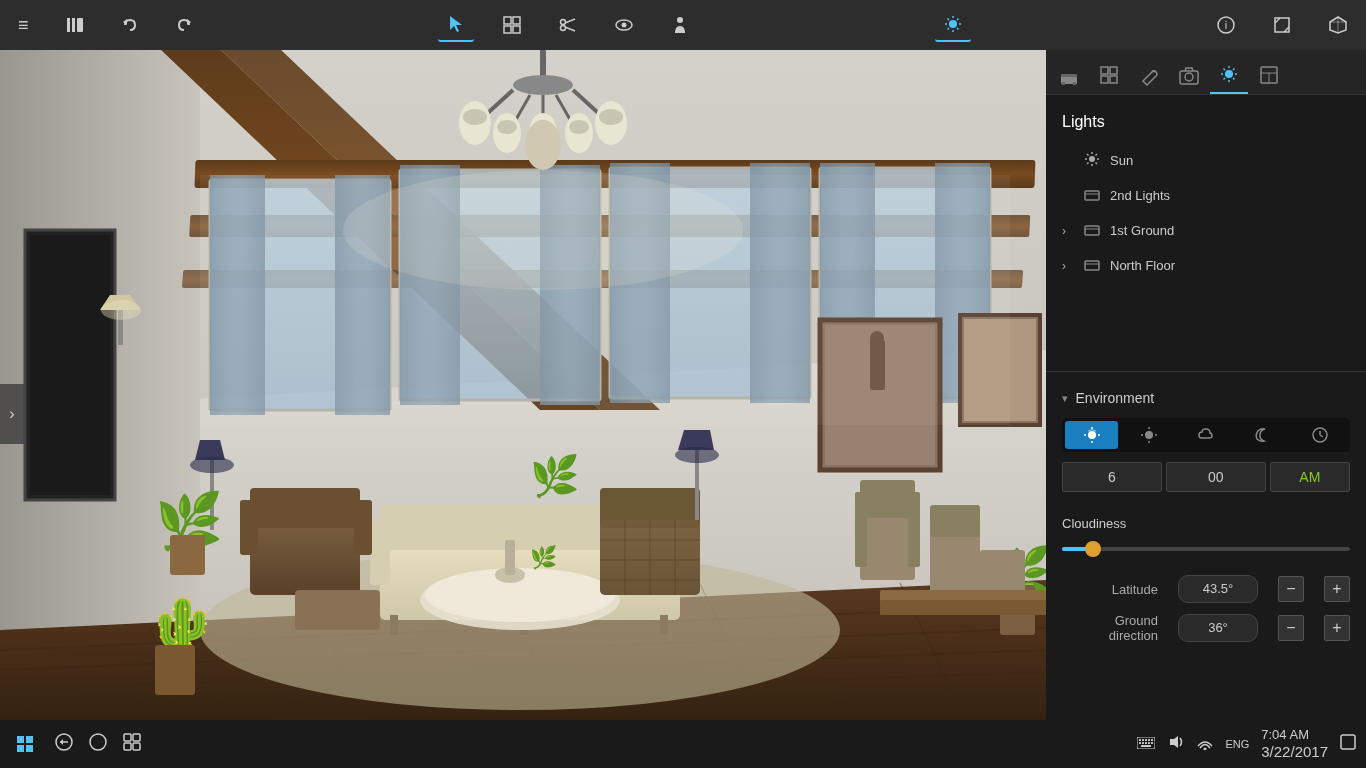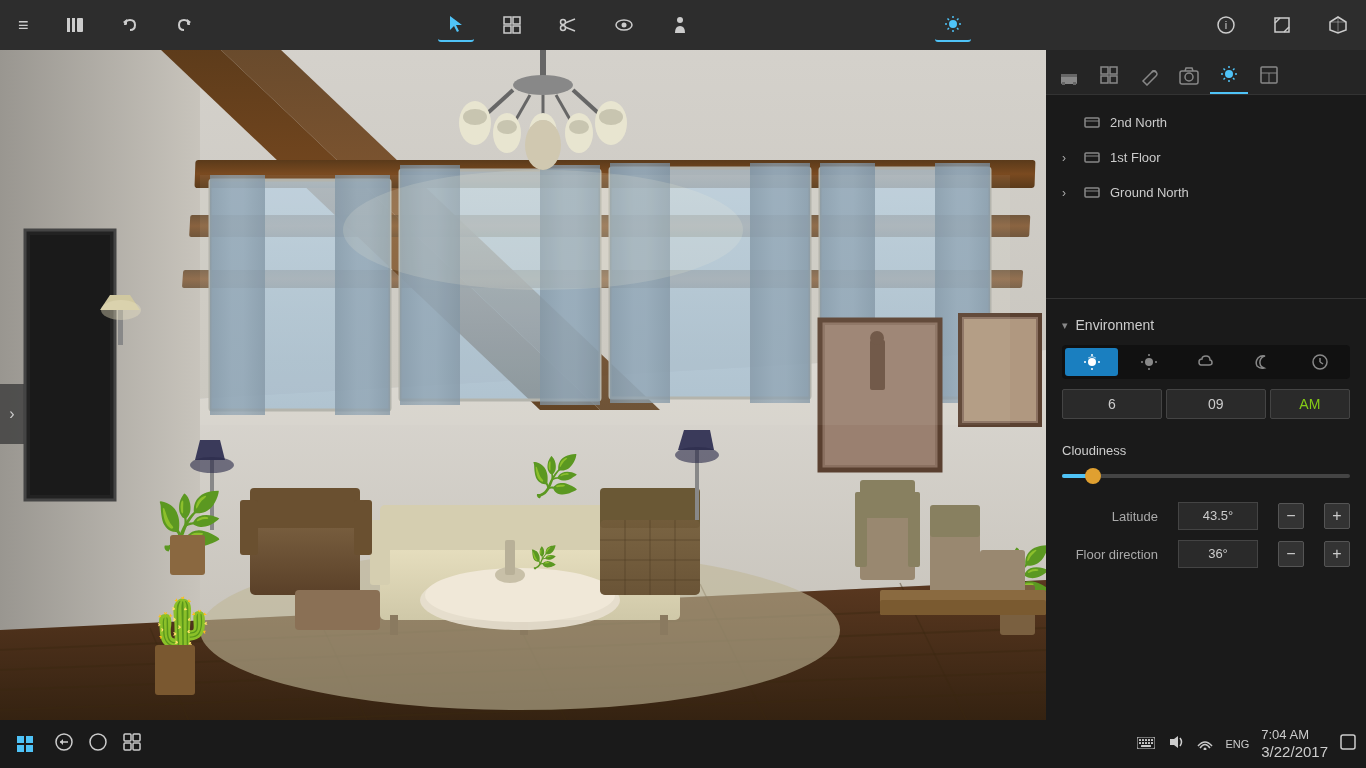--- a/index.html
+++ b/index.html
@@ -243,21 +243,21 @@
       text-align: right;
     }
     .coord-value {
       width: 80px;
       height: 28px;
       background: #2a2a2a;
       border: 1px solid #444;
       color: #ccc;
       text-align: center;
       font-size: 13px;
-      border-radius: 0;
+      border-radius: 10px;
       line-height: 26px;
     }
     .coord-btn {
       width: 26px;
       height: 26px;
       background: #333;
       border: 1px solid #555;
       color: #ccc;
       font-size: 16px;
       cursor: pointer;
@@ -715,53 +715,71 @@
       <svg width="22" height="22" viewBox="0 0 22 22">
           <rect x="3" y="3" width="16" height="16" rx="1" fill="none" stroke="#888" stroke-width="1.5"></rect>
           <line x1="3" y1="9" x2="19" y2="9" stroke="#888" stroke-width="1"></line>
           <line x1="11" y1="9" x2="11" y2="19" stroke="#888" stroke-width="1"></line>
         </svg>
     </div>
   </div>
 
   <div id="panel-content">
 
-
+    <div class="section-title">Lights</div>
+
+    <div class="light-item">
+      <span class="expand-arrow" style="width:12px;display:inline-block;"></span>
+      <span class="light-icon">
+        <svg width="16" height="16" viewBox="0 0 16 16">
+            <circle cx="8" cy="8" r="3" fill="#aaa"></circle>
+            <line x1="8" y1="1" x2="8" y2="3" stroke="#aaa" stroke-width="1.5"></line>
+            <line x1="8" y1="13" x2="8" y2="15" stroke="#aaa" stroke-width="1.5"></line>
+            <line x1="1" y1="8" x2="3" y2="8" stroke="#aaa" stroke-width="1.5"></line>
+            <line x1="13" y1="8" x2="15" y2="8" stroke="#aaa" stroke-width="1.5"></line>
+            <line x1="3" y1="3" x2="4.5" y2="4.5" stroke="#aaa" stroke-width="1.5"></line>
+            <line x1="11.5" y1="11.5" x2="13" y2="13" stroke="#aaa" stroke-width="1.5"></line>
+            <line x1="13" y1="3" x2="11.5" y2="4.5" stroke="#aaa" stroke-width="1.5"></line>
+            <line x1="4.5" y1="11.5" x2="3" y2="13" stroke="#aaa" stroke-width="1.5"></line>
+          </svg>
+      </span>
+      <span class="light-name">Sun</span>
+    </div>
 
     <div class="light-item">
       <span class="expand-placeholder" style="width:12px;display:inline-block;"></span>
       <span class="light-icon">
         <svg width="16" height="16" viewBox="0 0 16 16">
             <rect x="1" y="5" width="14" height="9" rx="1" fill="none" stroke="#888" stroke-width="1.5"></rect>
             <line x1="1" y1="8" x2="15" y2="8" stroke="#888" stroke-width="1"></line>
           </svg>
       </span>
-      <span class="light-name">2nd North</span>
+      <span class="light-name">2nd Lights</span>
     </div>
 
     <div class="light-item">
       <span class="expand-arrow" style="color:#aaa; font-size:12px;">›</span>
       <span class="light-icon">
         <svg width="16" height="16" viewBox="0 0 16 16">
             <rect x="1" y="5" width="14" height="9" rx="1" fill="none" stroke="#888" stroke-width="1.5"></rect>
             <line x1="1" y1="8" x2="15" y2="8" stroke="#888" stroke-width="1"></line>
           </svg>
       </span>
-      <span class="light-name">1st Floor</span>
+      <span class="light-name">1st Ground</span>
     </div>
 
     <div class="light-item">
       <span class="expand-arrow" style="color:#aaa; font-size:12px;">›</span>
       <span class="light-icon">
         <svg width="16" height="16" viewBox="0 0 16 16">
             <rect x="1" y="5" width="14" height="9" rx="1" fill="none" stroke="#888" stroke-width="1.5"></rect>
             <line x1="1" y1="8" x2="15" y2="8" stroke="#888" stroke-width="1"></line>
           </svg>
       </span>
-      <span class="light-name">Ground North</span>
+      <span class="light-name">North Floor</span>
     </div>
 
     <div style="flex:1; min-height: 80px;"></div>
 
     <div class="panel-divider"></div>
 
     <div class="env-section">
       <div class="env-header">
         <span class="chevron">▾</span>
         <span>Environment</span>
@@ -801,21 +819,21 @@
           <svg width="18" height="18" viewBox="0 0 18 18">
               <circle cx="9" cy="9" r="7" fill="none" stroke="#888" stroke-width="1.5"></circle>
               <line x1="9" y1="5" x2="9" y2="9" stroke="#888" stroke-width="1.5"></line>
               <line x1="9" y1="9" x2="12" y2="11" stroke="#888" stroke-width="1.5"></line>
             </svg>
         </button>
       </div>
 
       <div class="time-display">
         <div class="time-box">6</div>
-        <div class="time-box">09</div>
+        <div class="time-box">00</div>
         <div class="time-box ampm">AM</div>
       </div>
 
       <div class="cloudiness-section">
         <div class="cloudiness-label">Cloudiness</div>
         <div class="slider-container">
           <div class="slider-track">
             <div class="slider-fill"></div>
           </div>
           <div class="slider-thumb"></div>
@@ -823,21 +841,21 @@
       </div>
 
       <div class="coord-row">
         <span class="coord-label">Latitude</span>
         <div class="coord-value">43.5°</div>
         <button class="coord-btn">−</button>
         <button class="coord-btn">+</button>
       </div>
 
       <div class="coord-row">
-        <span class="coord-label">Floor direction</span>
+        <span class="coord-label">Ground direction</span>
         <div class="coord-value">36°</div>
         <button class="coord-btn">−</button>
         <button class="coord-btn">+</button>
       </div>
 
     </div>
   </div>
 </div>
 
 <div id="taskbar">

